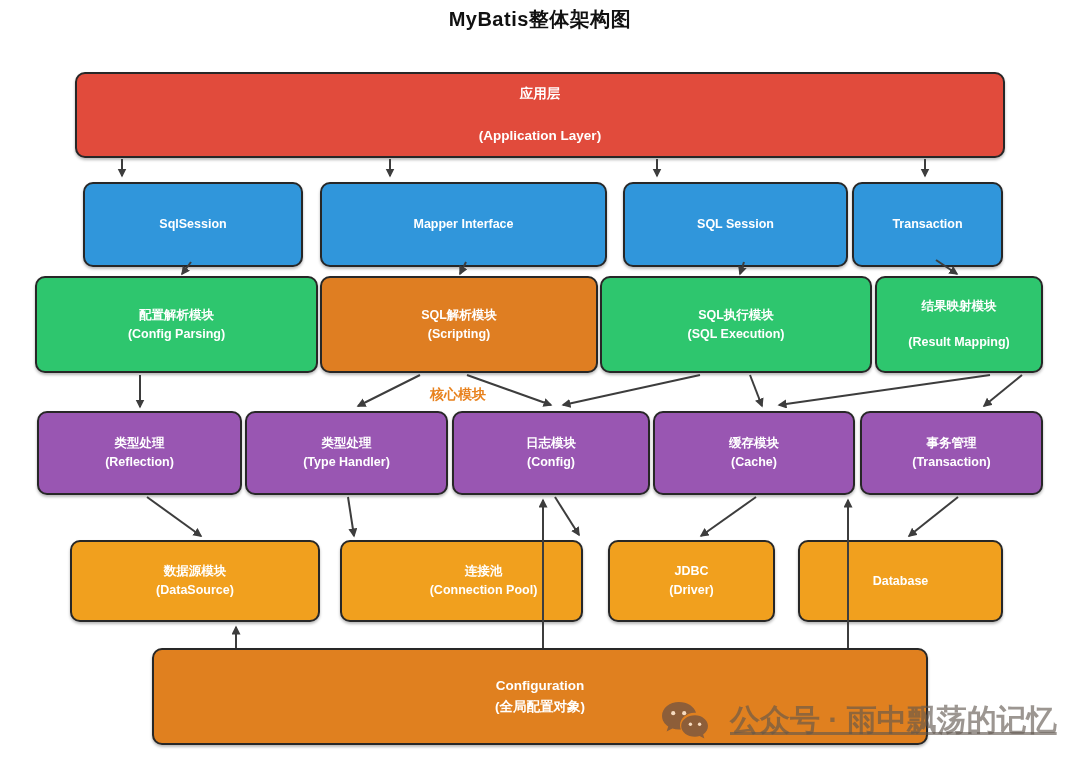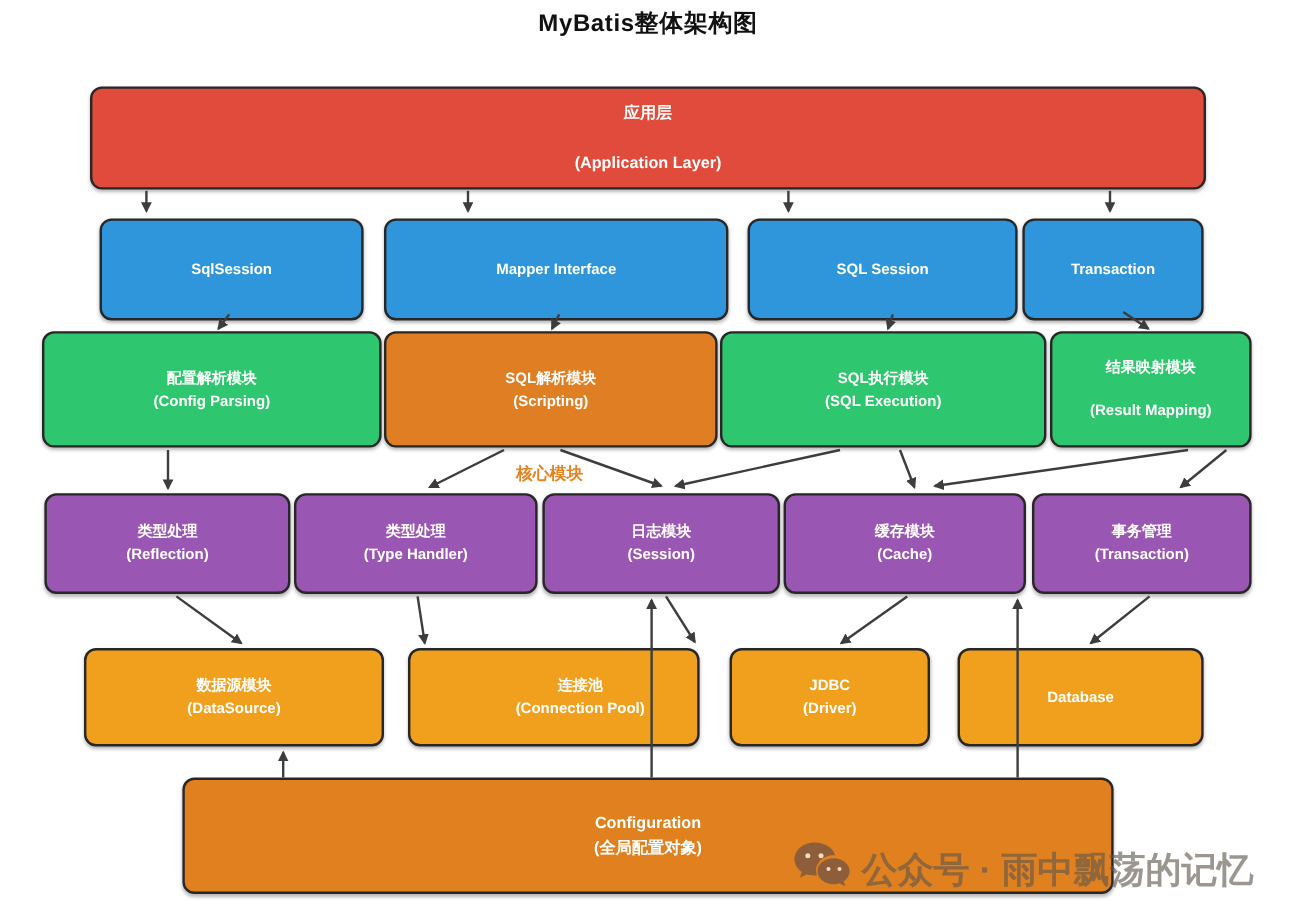--- a/index.html
+++ b/index.html
@@ -49,22 +49,22 @@
   .n-database    {left:798px; top:540px; width:205px;height:82px;}
   .n-config      {left:152px; top:648px; width:776px;height:97px;font-size:13.5px;}
 
   .core-label{
     position:absolute;left:430px;top:386px;
     font-size:14px;font-weight:bold;color:var(--core_label,#E8821E);
   }
   .connectors{position:absolute;left:0;top:0;width:1080px;height:769px;pointer-events:none;}
 
   .watermark{
-    position:absolute;left:660px;top:700px;display:flex;align-items:flex-end;gap:8px;
-    color:rgba(95,85,78,.62);font-size:30px;font-weight:bold;white-space:nowrap;
+    position:absolute;left:660px;top:700px;display:flex;align-items:flex-start;gap:20px;
+    color:rgba(95,85,78,.62);font-size:30px;font-weight:bold;white-space:nowrap;text-decoration:underline;
   }
   .wechat-icon{width:50px;height:46px;opacity:.72;flex:0 0 auto;}
 </style>
 </head>
 <body>
 
 <div class="canvas">
 
   <div class="diagram-title">MyBatis整体架构图</div>
 
@@ -108,21 +108,21 @@
   <div class="node purple n-reflection">
     <span class="ln">类型处理</span>
     <span class="ln">(Reflection)</span>
   </div>
   <div class="node purple n-typehandler">
     <span class="ln">类型处理</span>
     <span class="ln">(Type Handler)</span>
   </div>
   <div class="node purple n-logging">
     <span class="ln">日志模块</span>
-    <span class="ln">(Session)</span>
+    <span class="ln">(Config)</span>
   </div>
   <div class="node purple n-cache">
     <span class="ln">缓存模块</span>
     <span class="ln">(Cache)</span>
   </div>
   <div class="node purple n-txmgmt">
     <span class="ln">事务管理</span>
     <span class="ln">(Transaction)</span>
   </div>
 

